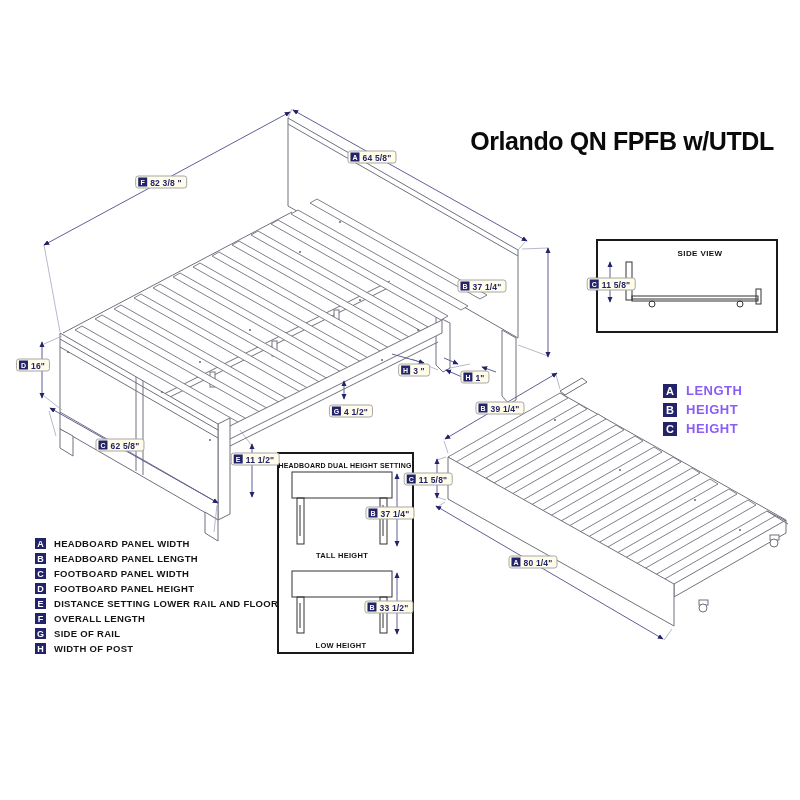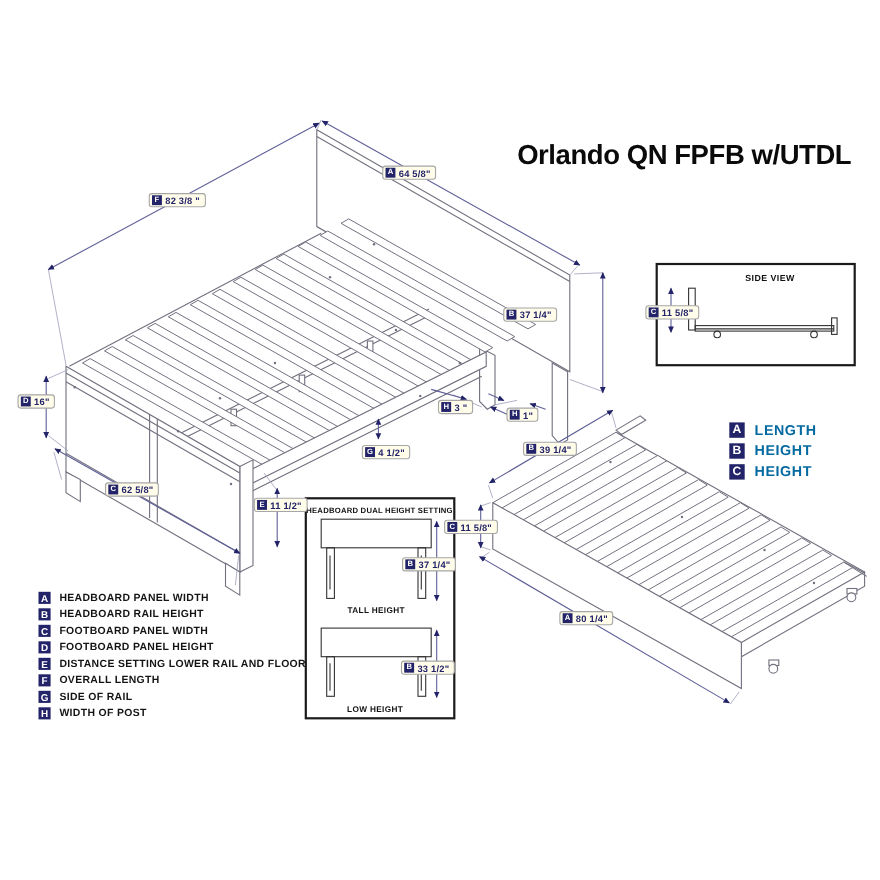--- a/index.html
+++ b/index.html
@@ -14,21 +14,21 @@
   .pb{display:inline-flex;align-items:center;justify-content:center;width:9px;height:9px;
       background:#232369;color:#fff;font-size:7px;font-weight:bold;margin-right:3px;flex:none;line-height:9px;}
   .pv{color:#232369;font-size:8.5px;font-weight:bold;letter-spacing:.2px;}
   .legendrow{position:absolute;display:flex;align-items:center;z-index:4;}
   .lb{display:inline-flex;align-items:center;justify-content:center;width:11px;height:11px;
       background:#232369;color:#fff;font-size:9px;font-weight:bold;margin-right:8px;flex:none;}
   .lt{font-size:9.5px;font-weight:bold;color:#141414;letter-spacing:.3px;white-space:nowrap;}
   .axisrow{position:absolute;display:flex;align-items:center;z-index:4;}
   .ab{display:inline-flex;align-items:center;justify-content:center;width:14px;height:14px;
       background:#232369;color:#fff;font-size:11px;font-weight:bold;margin-right:9px;flex:none;}
-  .at{font-size:13px;font-weight:bold;color:#0369a1;letter-spacing:.5px;}
+  .at{font-size:13px;font-weight:bold;color:#8b5cf6;letter-spacing:.5px;}
   .boxtitle{position:absolute;transform:translate(-50%,-50%);font-weight:bold;color:#111;
             white-space:nowrap;z-index:4;}
   .note{position:absolute;left:0;top:657px;width:800px;text-align:center;font-size:11px;
         line-height:14.5px;color:#121212;z-index:4;}
 </style>
 </head>
 <body>
 
 <div class="stage">
 
@@ -293,21 +293,21 @@
     <span class="ab">C</span>
     <span class="at">HEIGHT</span>
   </div>
 
   <div class="legendrow" style="left:35px;top:538px">
     <span class="lb">A</span>
     <span class="lt">HEADBOARD PANEL WIDTH</span>
   </div>
   <div class="legendrow" style="left:35px;top:553px">
     <span class="lb">B</span>
-    <span class="lt">HEADBOARD RAIL HEIGHT</span>
+    <span class="lt">HEADBOARD PANEL LENGTH</span>
   </div>
   <div class="legendrow" style="left:35px;top:568px">
     <span class="lb">C</span>
     <span class="lt">FOOTBOARD PANEL WIDTH</span>
   </div>
   <div class="legendrow" style="left:35px;top:583px">
     <span class="lb">D</span>
     <span class="lt">FOOTBOARD PANEL HEIGHT</span>
   </div>
   <div class="legendrow" style="left:35px;top:598px">

